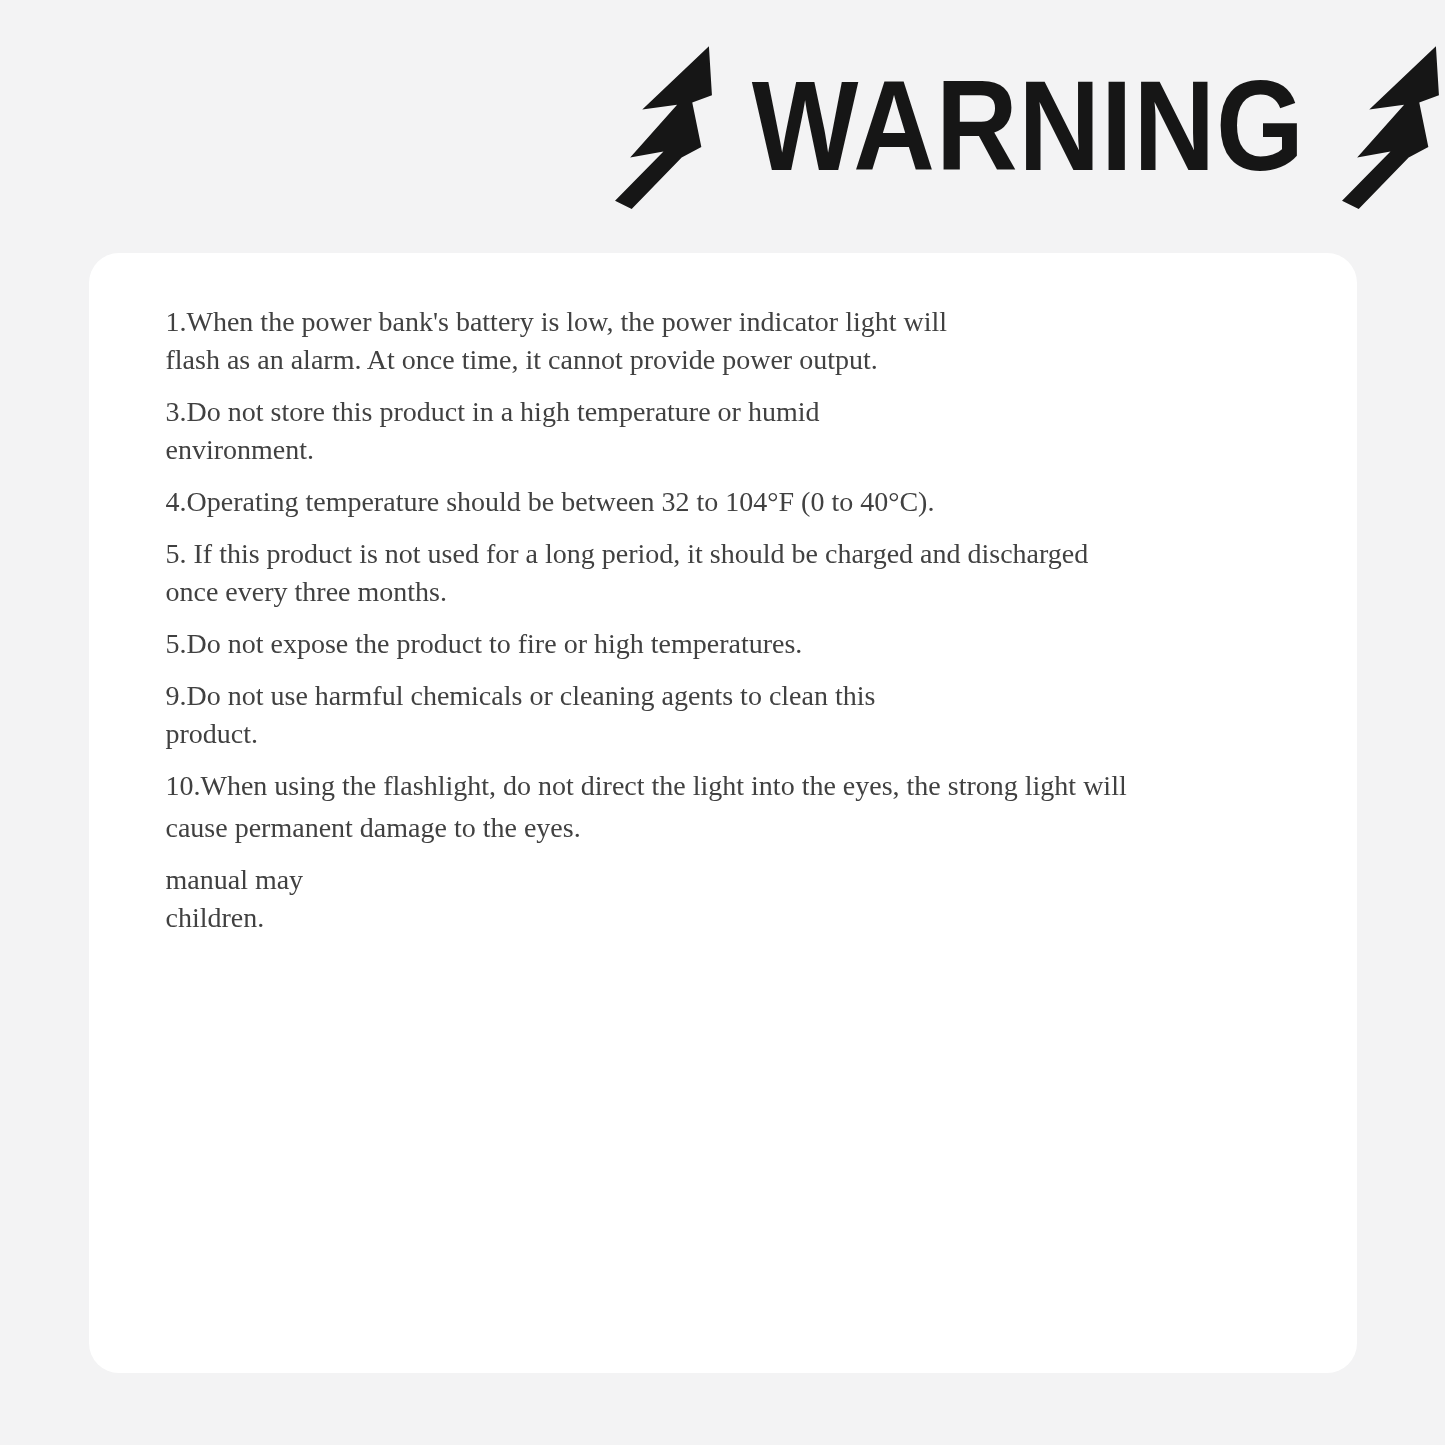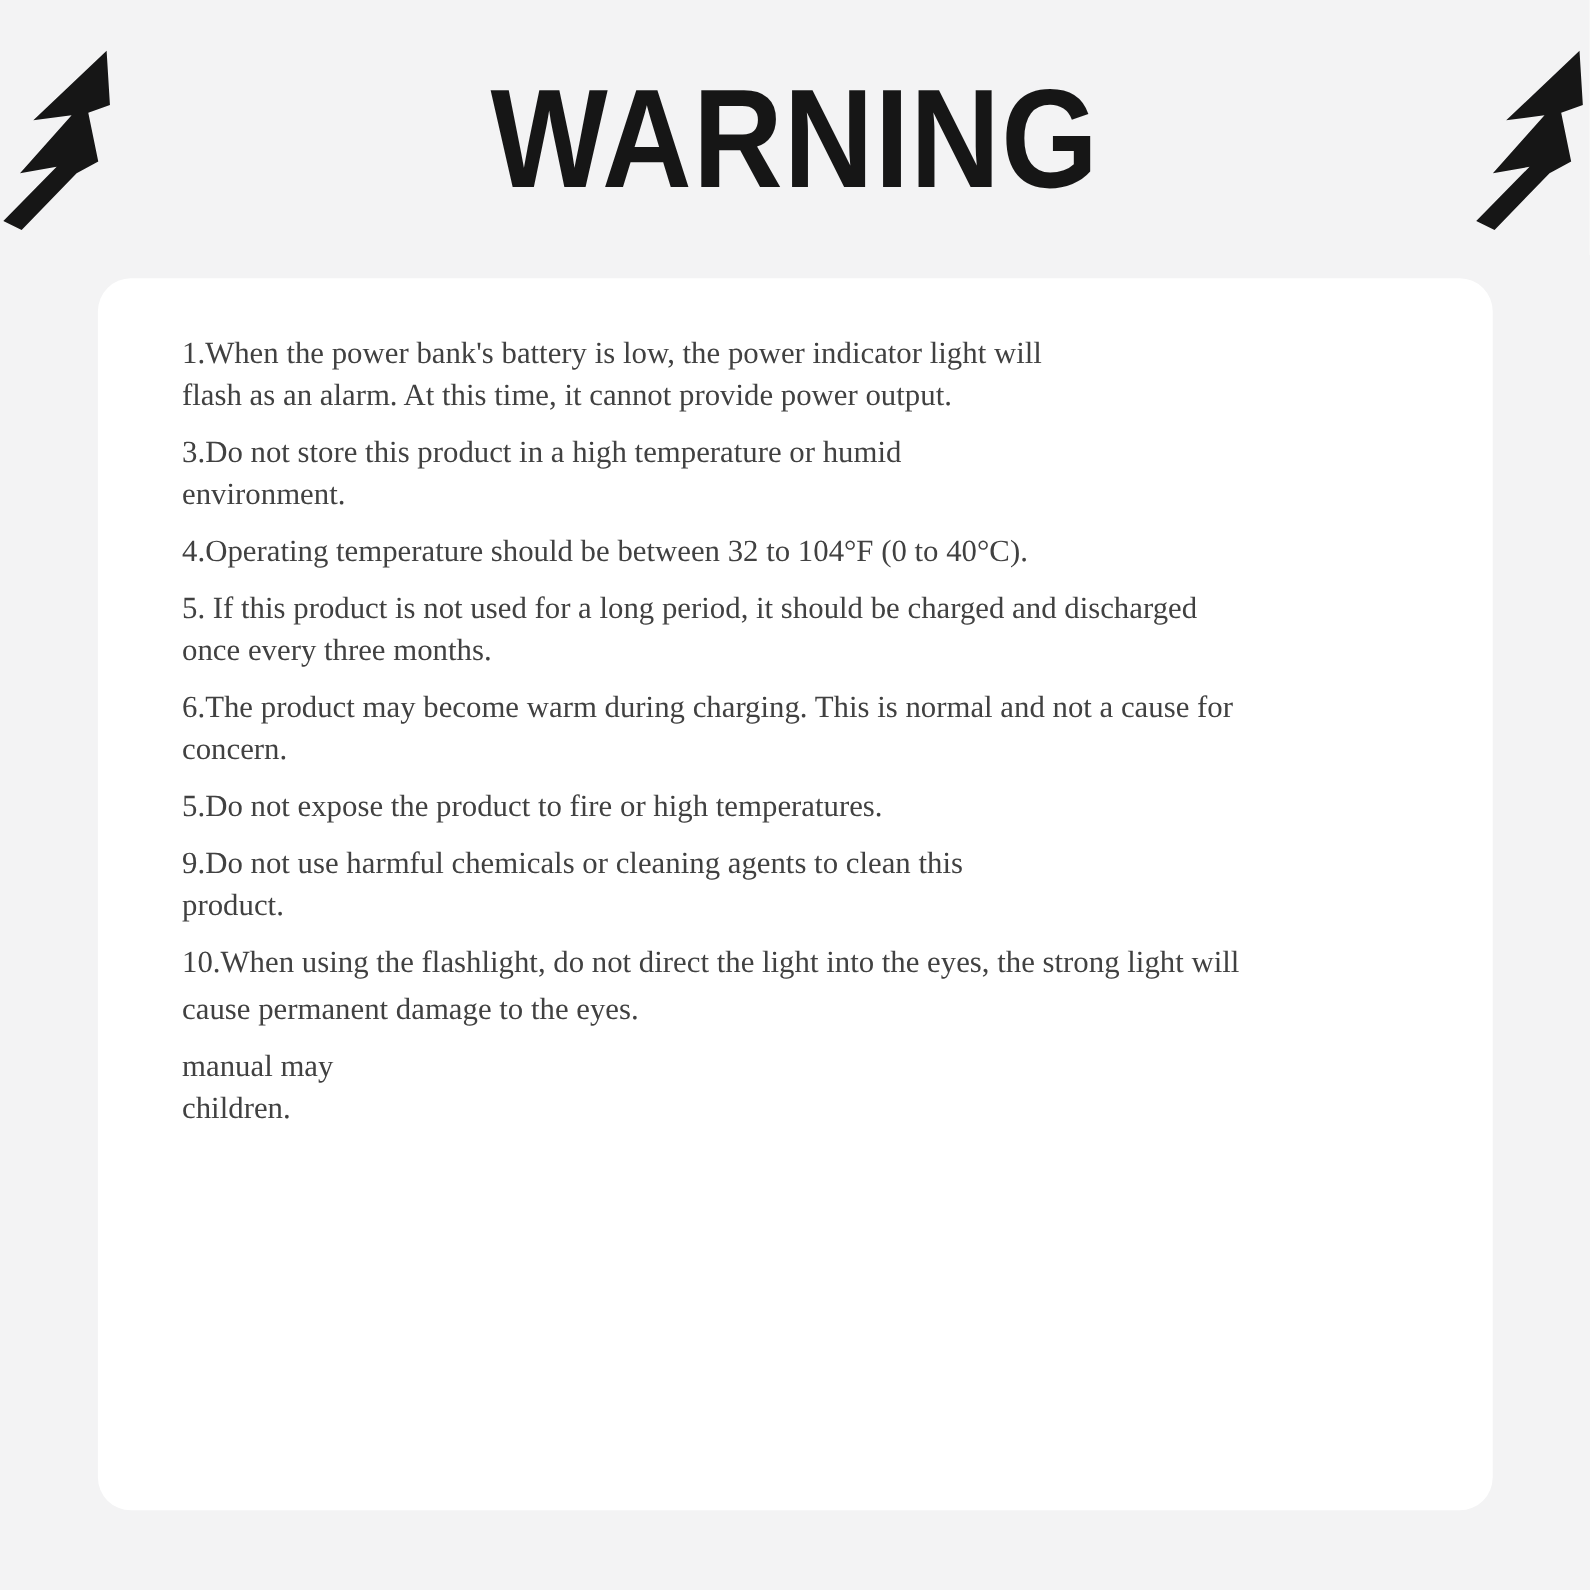--- a/index.html
+++ b/index.html
@@ -18,22 +18,22 @@
   }
   .page {
     width: 1445px;
     height: 1445px;
     background: var(--bg);
   }
   .header {
     height: 253px;
     display: flex;
     align-items: center;
-    justify-content: space-between;
-    gap: 22px;
+    justify-content: flex-end;
+    gap: 34px;
   }
   .bolt {
     width: 106px;
     height: 164px;
     display: block;
     flex: 0 0 auto;
   }
   .bolt svg { width: 100%; height: 100%; display: block; }
   .bolt svg polygon { fill: var(--ink); }
   .title {
@@ -82,36 +82,32 @@
       <svg viewBox="0 0 70 140" preserveAspectRatio="none" aria-hidden="true">
         <polygon points="64,1 20,55 43,51 12,96 34,91 2,133 13,140 46,96 59,87 53,49 66,43"></polygon>
       </svg>
     </span>
   </header>
 
   <main class="card">
     <div class="warning-list">
         <p class="warning-item">
           <span class="warning-line">1.When the power bank's battery is low, the power indicator light will</span>
-          <span class="warning-line">flash as an alarm. At this time, it cannot provide power output.</span>
+          <span class="warning-line">flash as an alarm. At once time, it cannot provide power output.</span>
         </p>
         <p class="warning-item">
           <span class="warning-line">3.Do not store this product in a high temperature or humid</span>
           <span class="warning-line">environment.</span>
         </p>
         <p class="warning-item">
           <span class="warning-line">4.Operating temperature should be between 32 to 104°F (0 to 40°C).</span>
         </p>
         <p class="warning-item">
           <span class="warning-line">5. If this product is not used for a long period, it should be charged and discharged</span>
           <span class="warning-line">once every three months.</span>
-        </p>
-        <p class="warning-item">
-          <span class="warning-line">6.The product may become warm during charging. This is normal and not a cause for</span>
-          <span class="warning-line">concern.</span>
         </p>
         <p class="warning-item">
           <span class="warning-line">5.Do not expose the product to fire or high temperatures.</span>
         </p>
         <p class="warning-item">
           <span class="warning-line">9.Do not use harmful chemicals or cleaning agents to clean this</span>
           <span class="warning-line">product.</span>
         </p>
         <p class="warning-item">
           <span class="warning-line">10.When using the flashlight, do not direct the light into the eyes, the strong light will</span>

